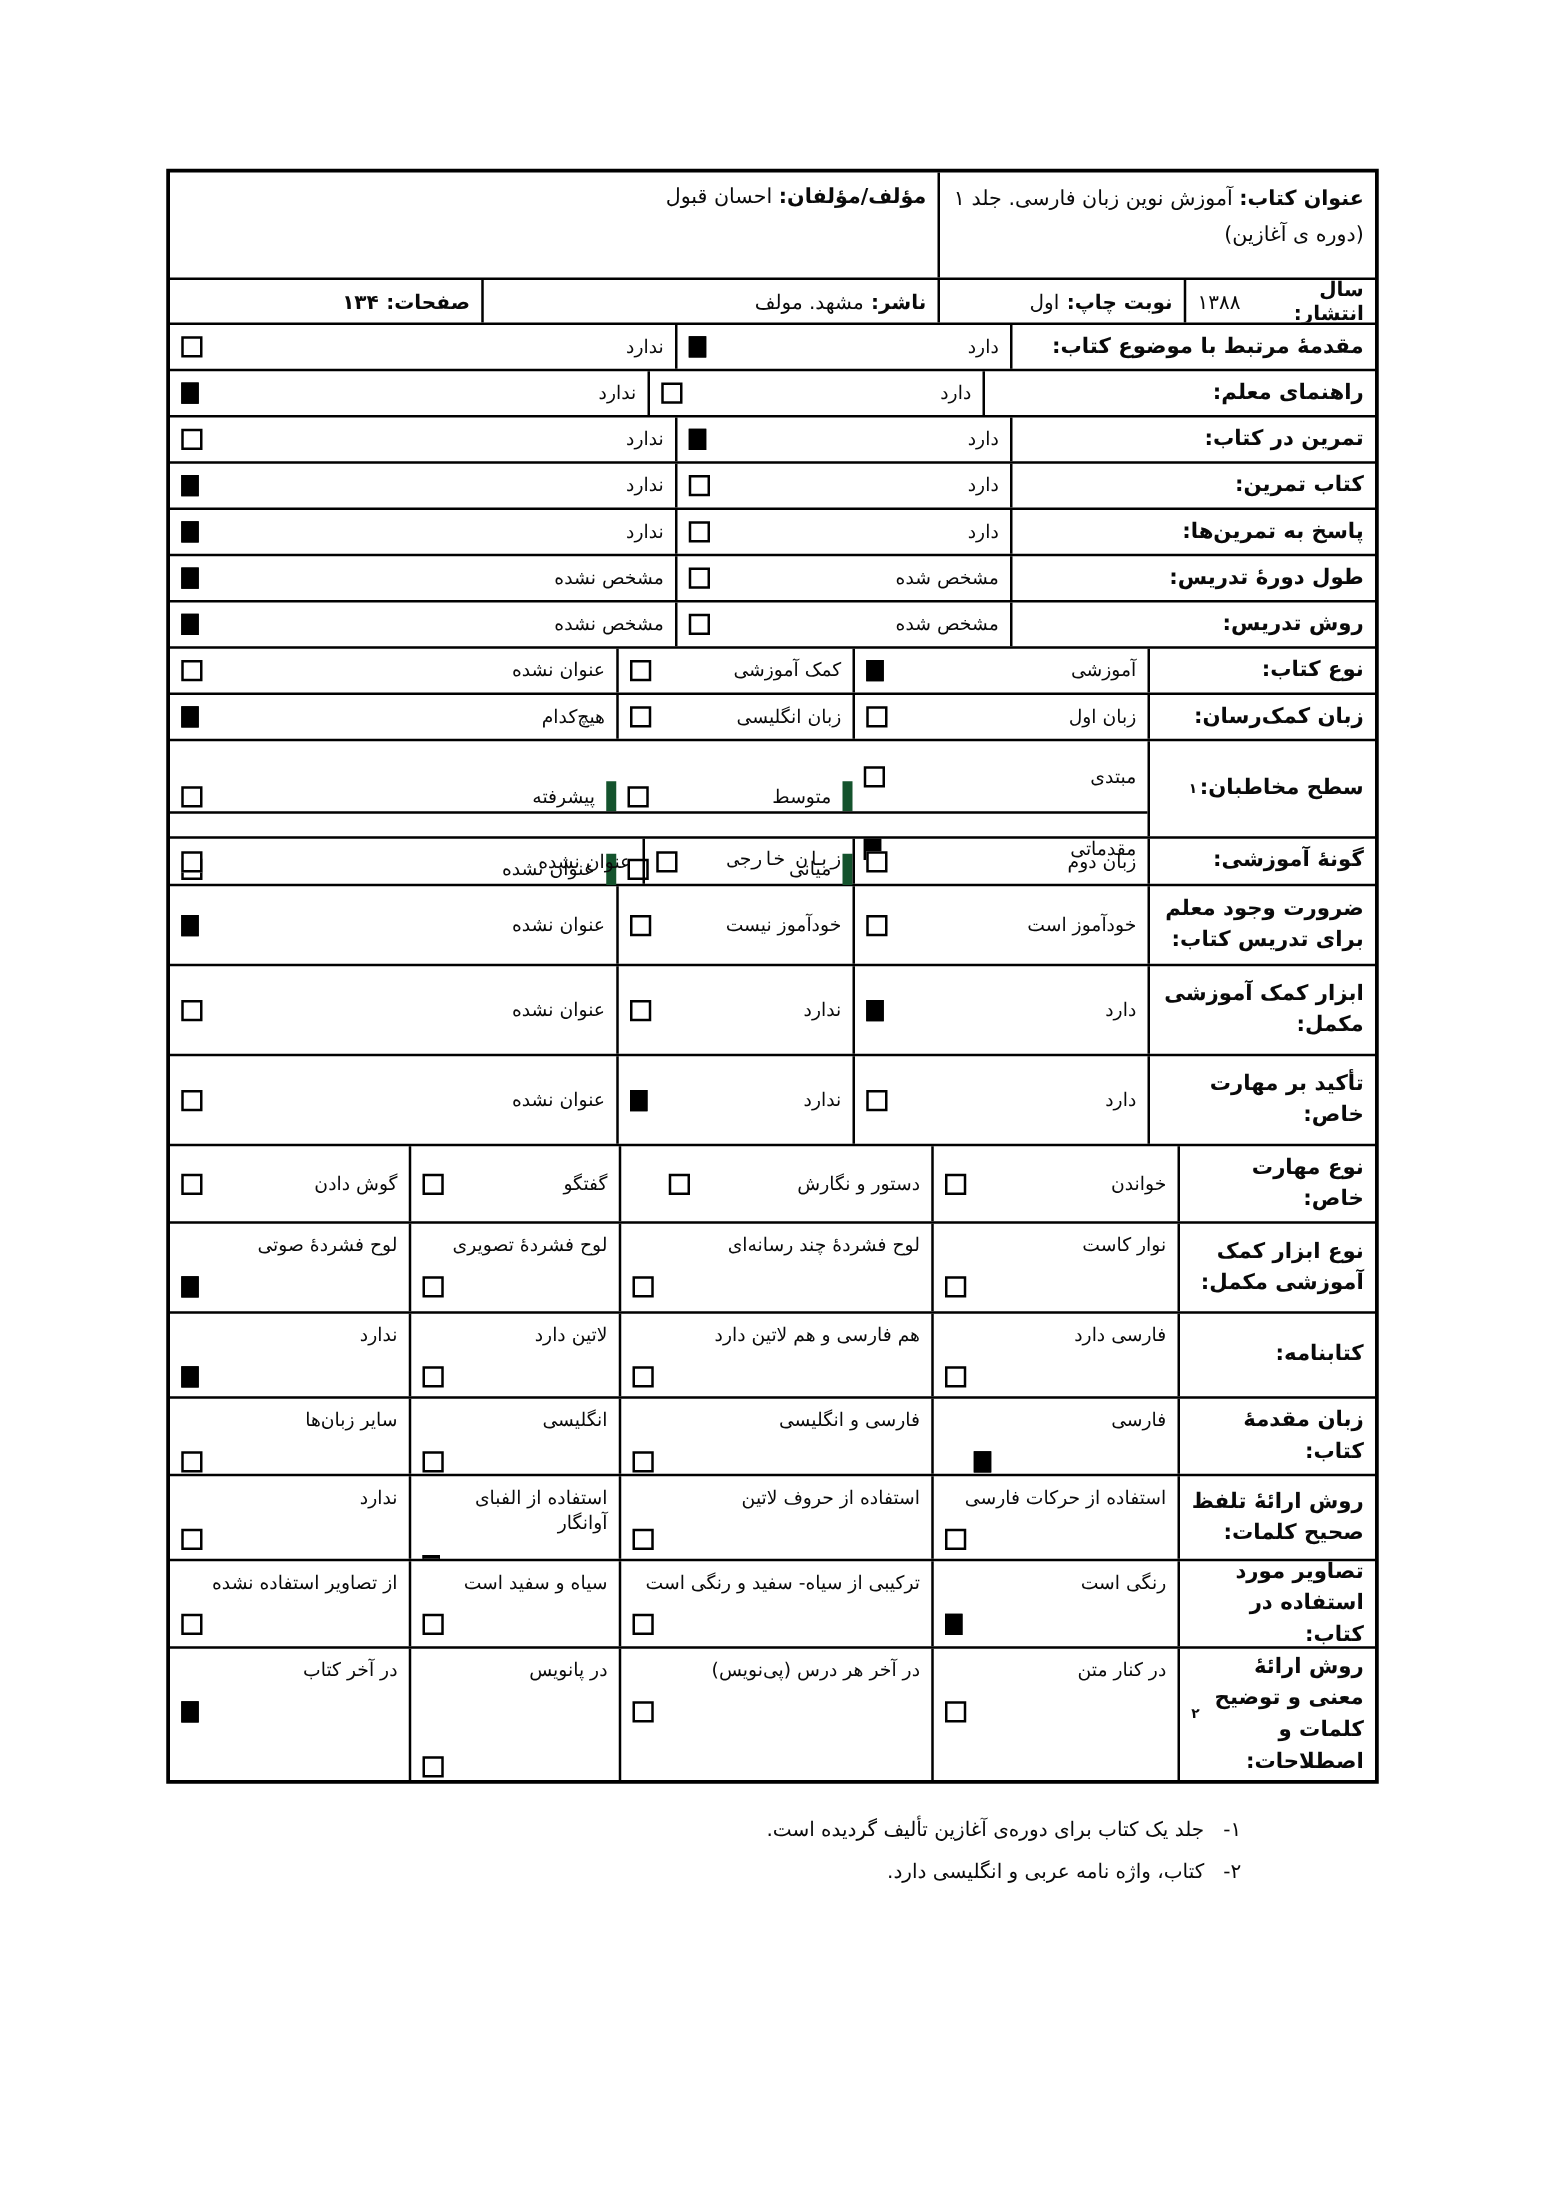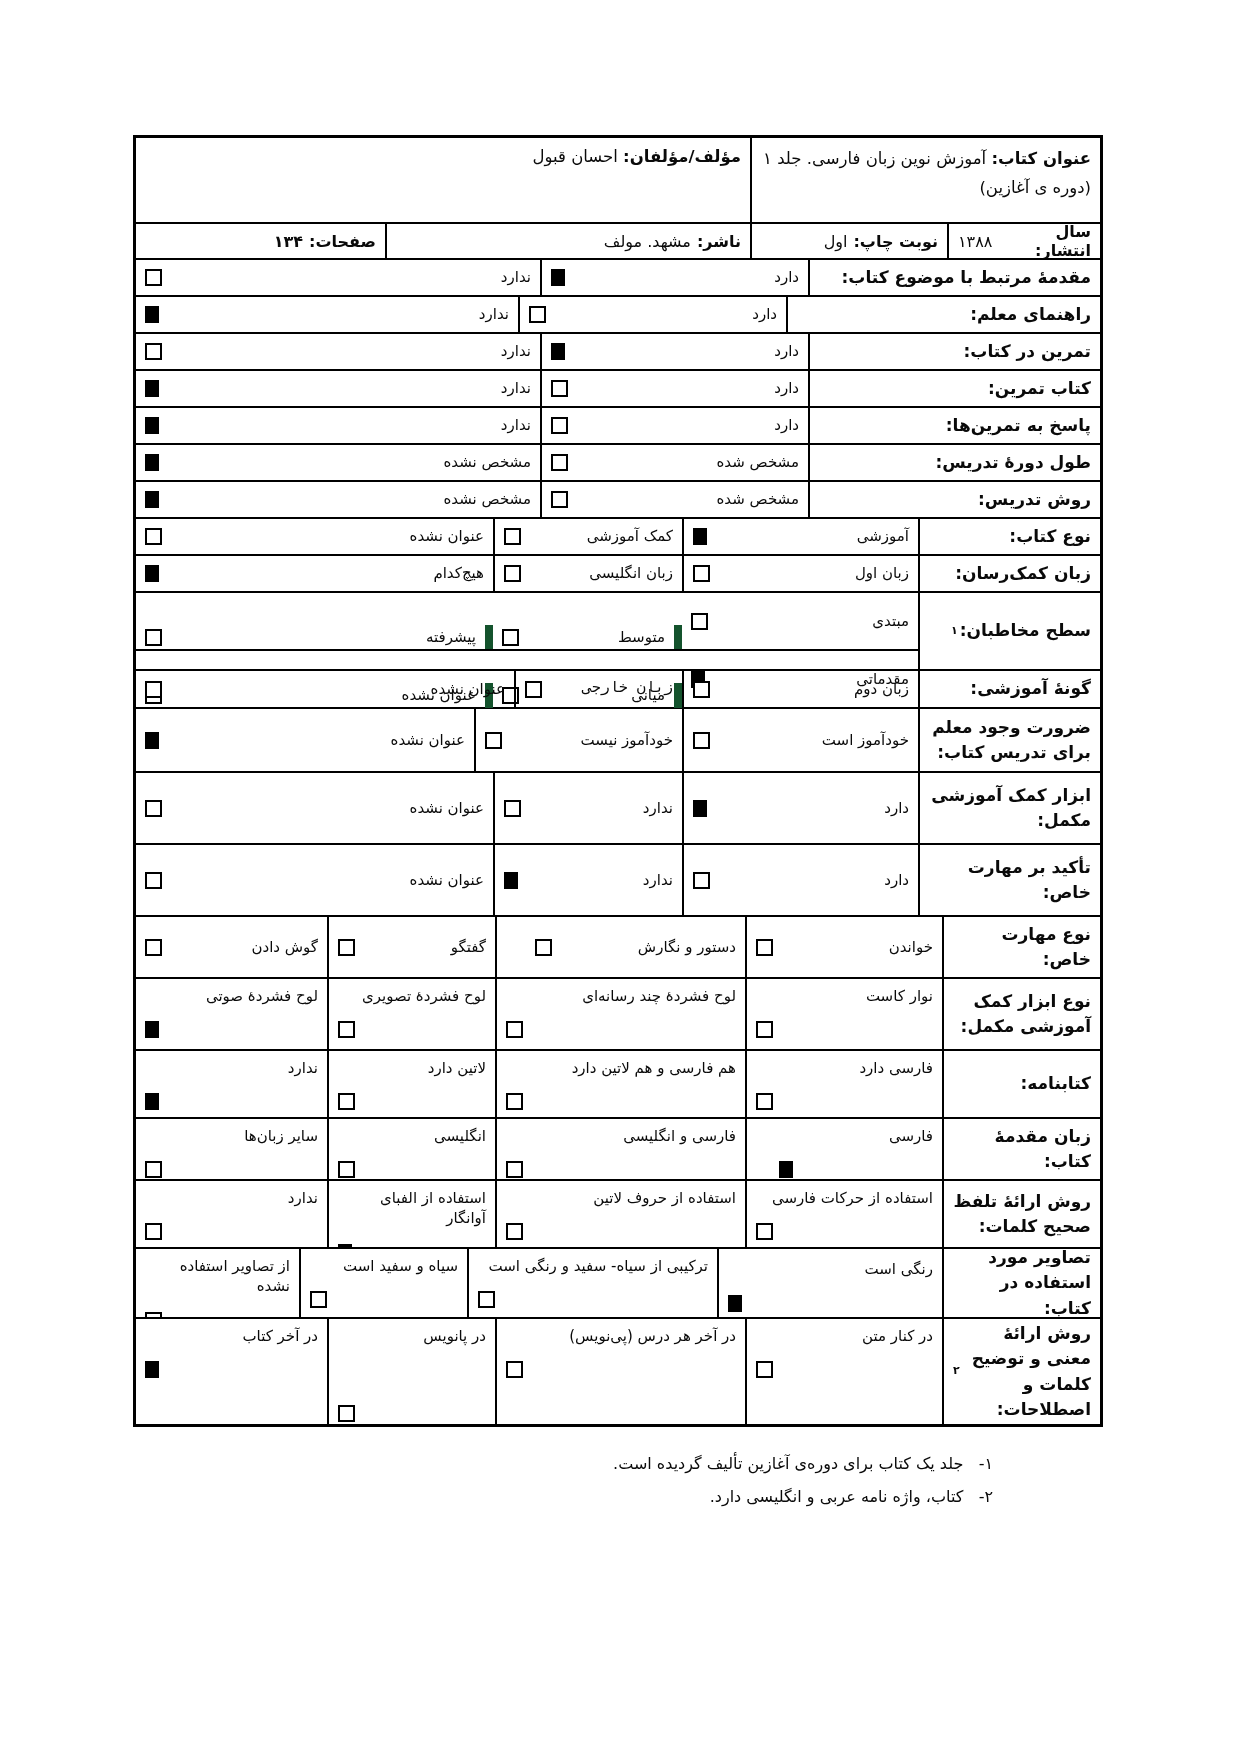--- a/index.html
+++ b/index.html
@@ -261,21 +261,21 @@
       </div>
     </div>
     <div class="trow" style="height: 64px;">
       <div class="cell label-cell" style="width: 180px;">
         <span>ضرورت وجود معلم برای تدریس کتاب:</span>
       </div>
       <div class="cell opt" style="width: 236px;">
         <span class="opt-text">خودآموز است</span>
         <span class="cb"></span>
       </div>
-      <div class="cell opt" style="width: 208px;">
+      <div class="cell opt" style="width: 189px;">
         <span class="opt-text">خودآموز نیست</span>
         <span class="cb"></span>
       </div>
       <div class="cell opt grow">
         <span class="opt-text">عنوان نشده</span>
         <span class="cb checked"></span>
       </div>
     </div>
     <div class="trow" style="height: 72px;">
       <div class="cell label-cell" style="width: 180px;">
@@ -413,21 +413,21 @@
       </div>
       <div class="cell opt stacked grow">
         <span class="opt-text">ندارد</span>
         <span class="cb"></span>
       </div>
     </div>
     <div class="trow" style="height: 70px;">
       <div class="cell label-cell" style="width: 156px;">
         <span>تصاویر مورد استفاده در کتاب:</span>
       </div>
-      <div class="cell opt stacked" style="width: 225px; justify-content: center;">
+      <div class="cell opt stacked" style="width: 197px;">
         <span class="opt-text">رنگی است</span>
         <span class="cb checked"></span>
       </div>
       <div class="cell opt stacked" style="width: 250px;">
         <span class="opt-text">ترکیبی از سیاه- سفید و رنگی است</span>
         <span class="cb"></span>
       </div>
       <div class="cell opt stacked" style="width: 168px;">
         <span class="opt-text">سیاه و سفید است</span>
         <span class="cb"></span>

